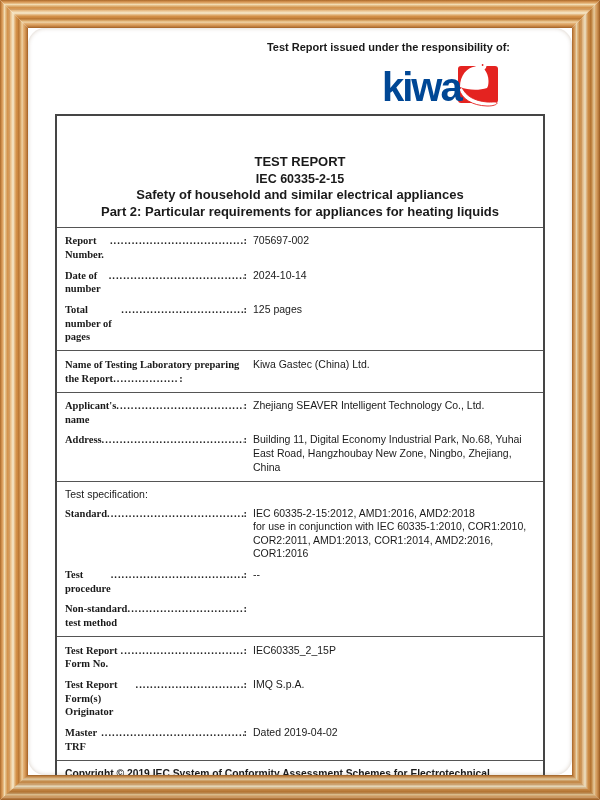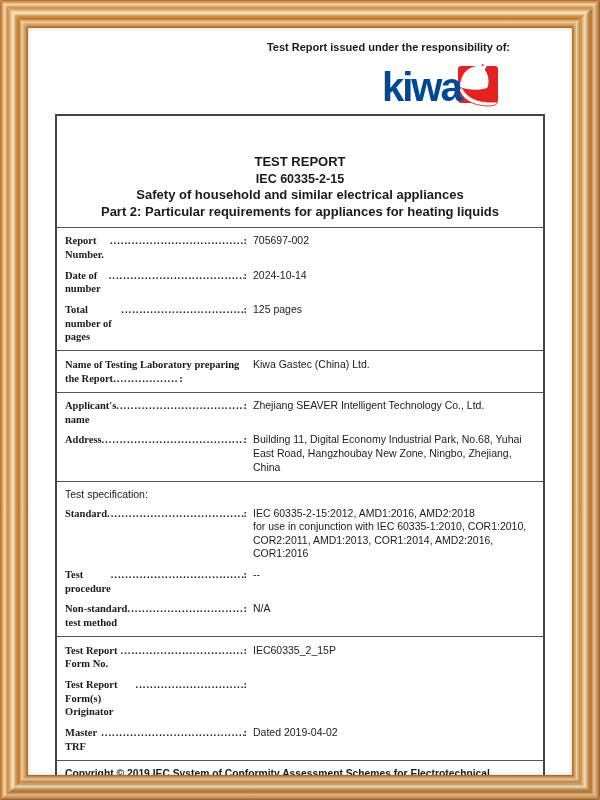--- a/index.html
+++ b/index.html
@@ -24,21 +24,21 @@
     filter:brightness(0.92);
     clip-path:polygon(25px 0,calc(100% - 25px) 0,100% 100%,0 100%);}
   .f-left{left:0;top:0;bottom:0;width:28px;background:var(--grainv),var(--woodv);
     clip-path:polygon(0 0,100% 28px,100% calc(100% - 25px),0 100%);}
   .f-right{right:0;top:0;bottom:0;width:28px;background:var(--grainv),var(--woodv);
     filter:brightness(0.96);
     clip-path:polygon(0 28px,100% 0,100% 100%,0 calc(100% - 25px));}
   
   .page{
     position:absolute;left:28px;top:28px;right:28px;bottom:25px;background:#fff;
-    overflow:hidden;box-shadow:inset 0 0 4px rgba(90,50,10,0.25);
+    overflow:hidden;box-shadow:inset 0 0 4px rgba(90,50,10,0.25);border-radius:17px;
   }
   .resp-line{margin:13px 62px 0 0;text-align:right;font-weight:bold;font-size:11px;}
   .logo-wrap{margin:3px 70px 0 0;text-align:right;height:52px;padding-left:11px;}
   
   .doc-table{margin:6px 27px 0 27px;border:2px solid #454545;font-size:10.5px;line-height:1.3;}
   .sec{border-top:1px solid var(--line);padding:3px 8px;}
   .sec:first-child{border-top:none;}
   .title-block{text-align:center;font-weight:bold;padding:6px 8px;margin-top:32px;}
   .t1{font-size:13px;}
   .t2{font-size:12.5px;}
@@ -156,39 +156,39 @@
             <span>:</span>
           </div>
         <div class="fval">--</div>
       </div>
       <div class="frow">
         <div class="flabel">
             <span>Non-standard test method</span>
             <span class="dots">............................................................</span>
             <span>:</span>
           </div>
-        <div class="fval">N/A</div>
       </div>
     </div>
 
     <div class="sec">
       <div class="frow">
         <div class="flabel">
             <span>Test Report Form No.</span>
             <span class="dots">............................................................</span>
             <span>:</span>
           </div>
         <div class="fval">IEC60335_2_15P</div>
       </div>
       <div class="frow">
         <div class="flabel">
             <span>Test Report Form(s) Originator</span>
             <span class="dots">............................................................</span>
             <span>:</span>
           </div>
+        <div class="fval">IMQ S.p.A.</div>
       </div>
       <div class="frow">
         <div class="flabel">
             <span>Master TRF</span>
             <span class="dots">............................................................</span>
             <span>:</span>
           </div>
         <div class="fval">Dated 2019-04-02</div>
       </div>
     </div>

